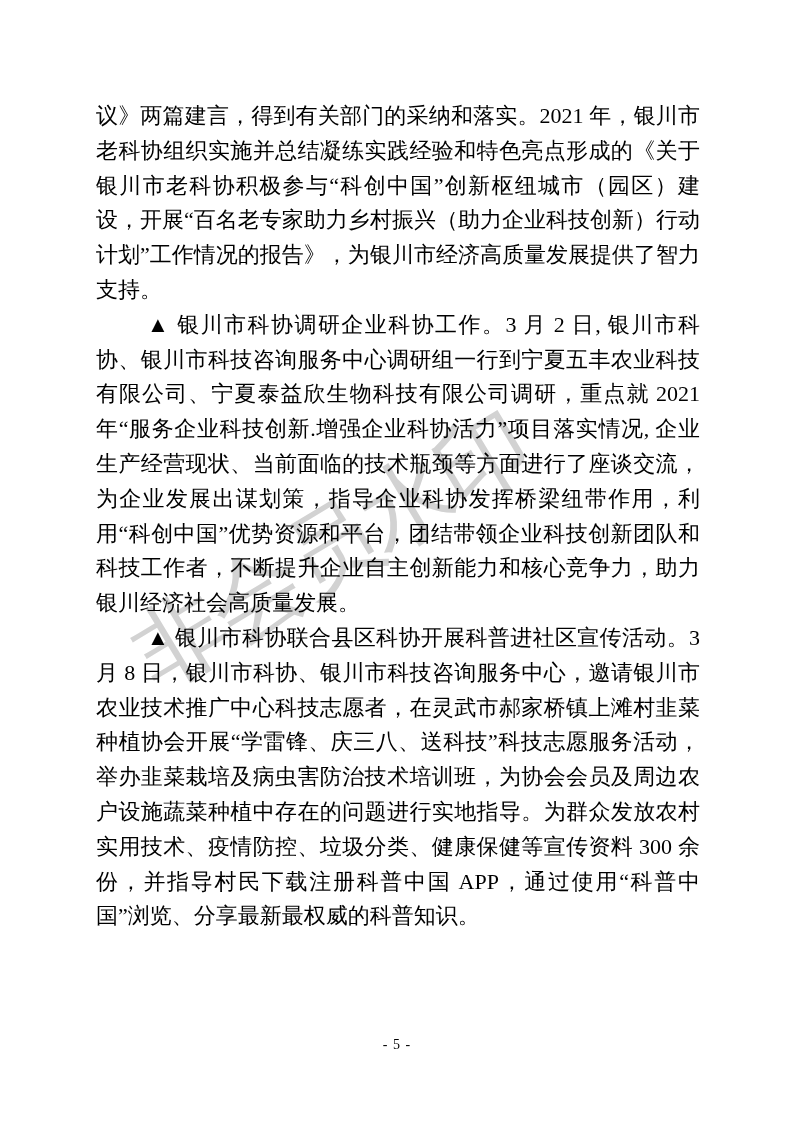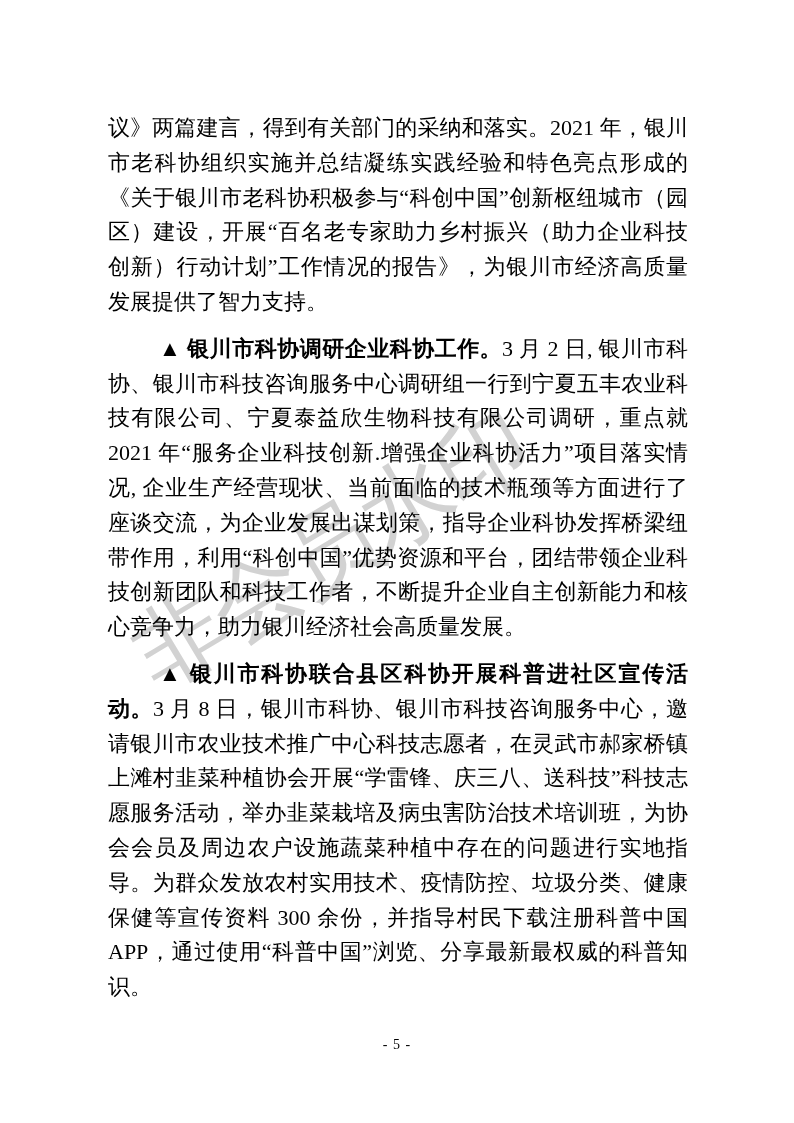--- a/index.html
+++ b/index.html
@@ -34,31 +34,31 @@
     left: 96px;
     top: 99px;
     width: 604px;
     z-index: 1;
     font-size: 22px;
     line-height: 34.8px;
     text-align: justify;
     text-justify: inter-ideograph;
   }
   .para {
-    margin: 12px;
+    margin: 0;
     padding: 0;
   }
   .para.indent {
     text-indent: 51px;
   }
   .marker {
     font-weight: bold;
   }
   .para-title {
-    font-weight: bold;
+    font-weight: normal;
   }
   .page-number {
     position: absolute;
     left: 0;
     right: 0;
     top: 1037px;
     text-align: center;
     font-size: 14px;
     letter-spacing: 1px;
     z-index: 1;

